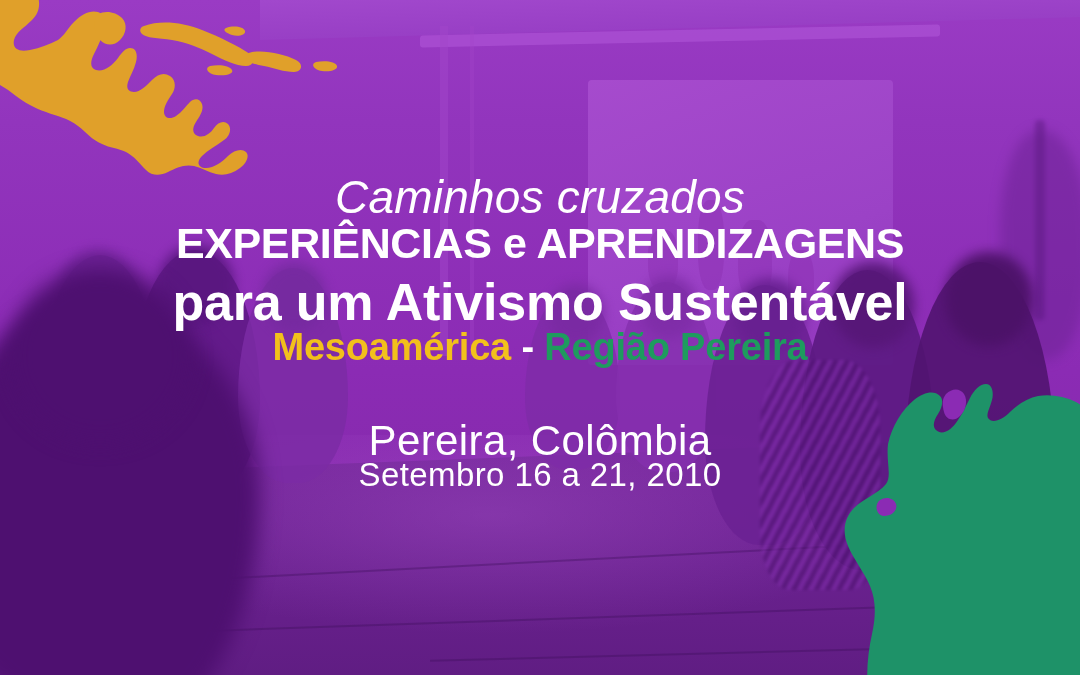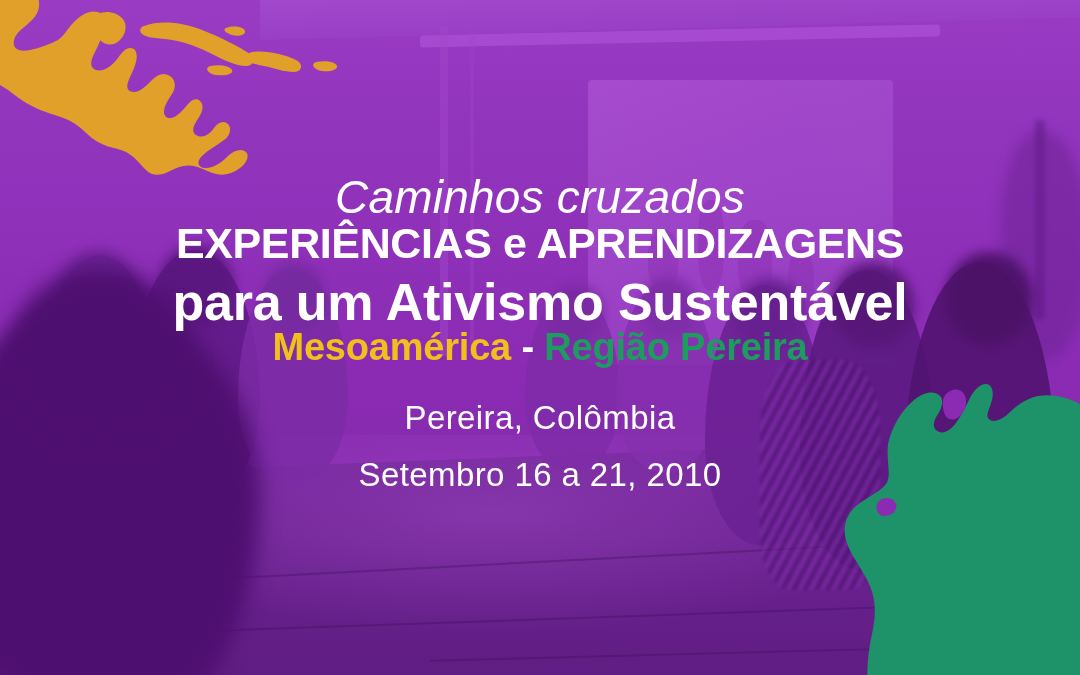--- a/index.html
+++ b/index.html
@@ -147,22 +147,22 @@
     top: 328px;
     font-size: 38px;
     font-weight: bold;
     letter-spacing: -.2px;
   }
   #l4 .meso  { color: #F2C01C; }
   #l4 .dash  { color: #ffffff; }
   #l4 .andes { color: #1E9B5E; }
 
   #place {
-    top: 401px;
-    font-size: 33px;
+    top: 420px;
+    font-size: 42px;
     font-weight: 400;
     letter-spacing: .4px;
   }
   #dates {
     top: 458px;
     font-size: 33px;
     font-weight: 400;
     letter-spacing: .4px;
   }
 </style>

